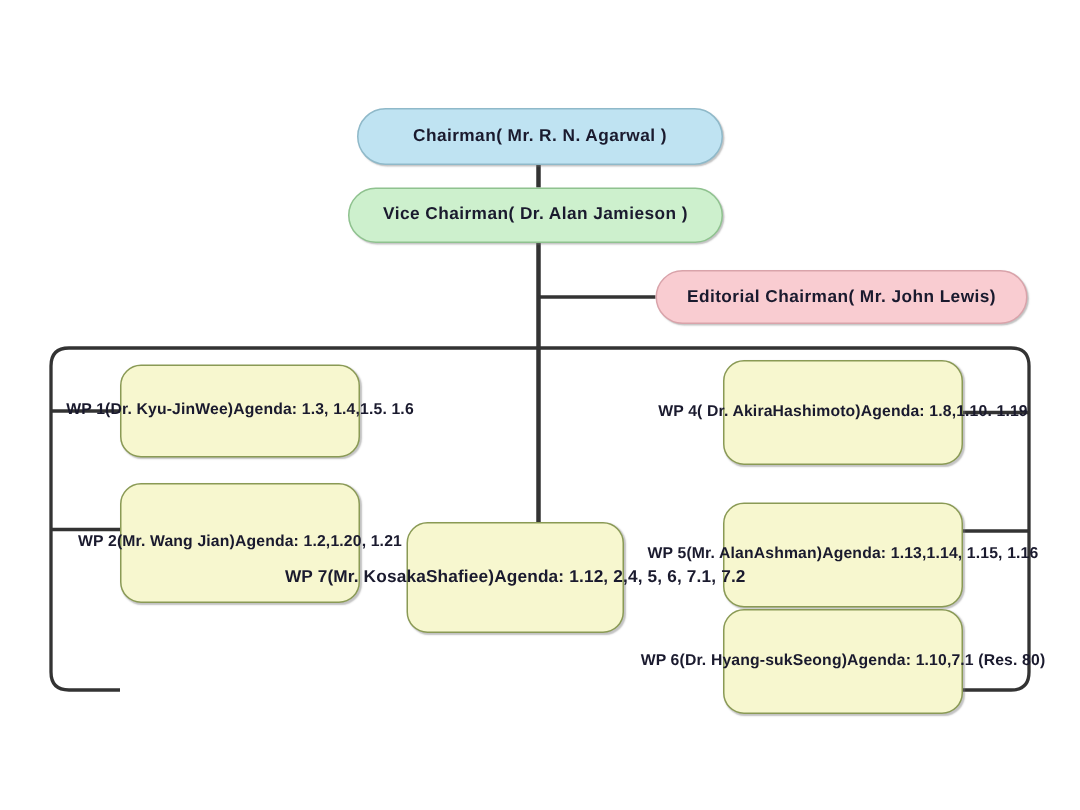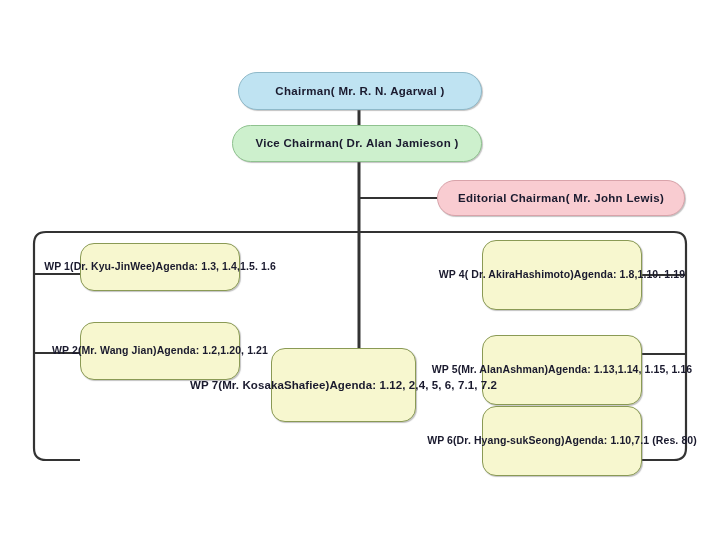--- a/index.html
+++ b/index.html
@@ -79,22 +79,22 @@
   }
 
   
   .wp {
     background: #f7f7cf;
     border: 1px solid #8a9a55;
     font-size: 10.5px;
   }
   .wp .line { line-height: 1.28; }
 
-  #node-wp1 { left: 80px;  top: 243px; width: 160px; height: 48px; }
-  #node-wp2 { left: 80px;  top: 322px; width: 160px; height: 58px; }
+  #node-wp1 { left: 80px;  top: 243px; width: 160px; height: 62px; }
+  #node-wp2 { left: 80px;  top: 322px; width: 160px; height: 80px; }
   #node-wp3 { left: 80px;  top: 406px; width: 160px; height: 70px; }
   #node-wp4 { left: 482px; top: 240px; width: 160px; height: 70px; }
   #node-wp5 { left: 482px; top: 319px; width: 160px; height: 70px; margin-top: 16px; }
   #node-wp6 { left: 482px; top: 406px; width: 160px; height: 70px; }
   #node-wp7 {
     left: 271px; top: 348px; width: 145px; height: 74px;
     font-size: 11.5px;
   }
 </style>
 </head>

